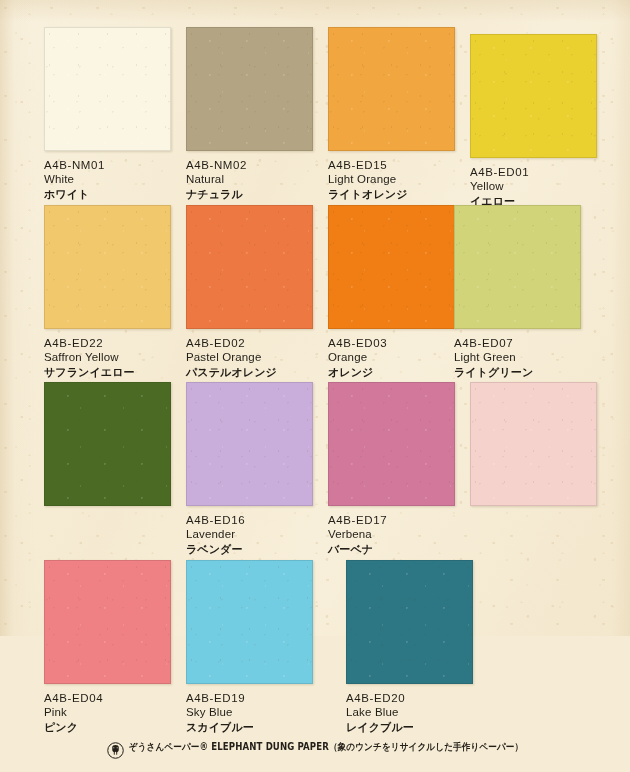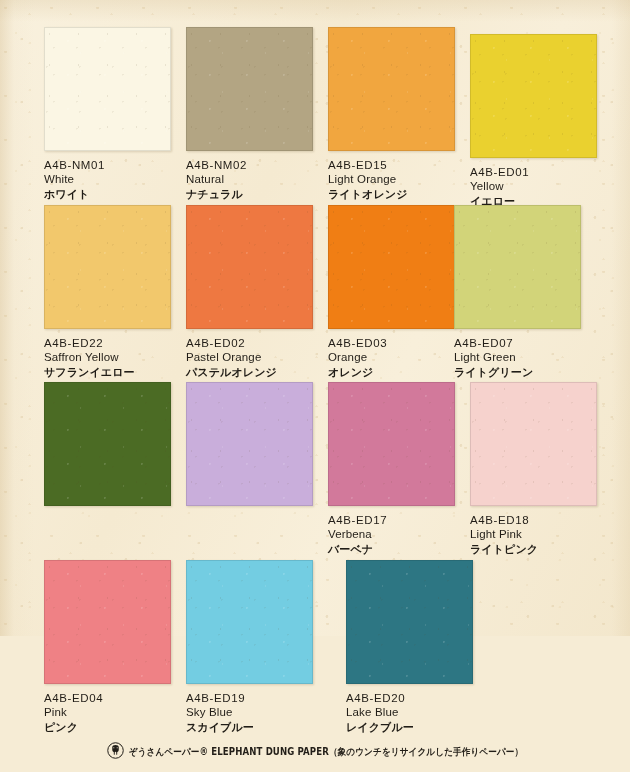--- a/index.html
+++ b/index.html
@@ -105,21 +105,21 @@
     font-family: "DejaVu Sans", "Liberation Sans", sans-serif;
   }
 
   
   #footer {
     position: absolute;
     left: 0;
     top: 742px;
     width: 630px;
     display: flex;
-    align-items: flex-end;
+    align-items: flex-start;
     justify-content: center;
     gap: 5px;
     color: #221e18;
   }
   #footer .logo {
     width: 17px;
     height: 17px;
     flex: 0 0 auto;
     display: block;
   }
@@ -200,36 +200,36 @@
           <div class="code">A4B-ED07</div>
           <div class="en">Light Green</div>
           <div class="jp">ライトグリーン</div>
         </div>
       </div>
       <div class="cell" style="left: 44px; top: 382px;">
         <div class="chip" style="background-color: rgb(75, 107, 36);"></div>
       </div>
       <div class="cell" style="left: 186px; top: 382px;">
         <div class="chip" style="background-color: rgb(201, 174, 219);"></div>
+        <div class="labels">
+          <div class="code">A4B-ED16</div>
+          <div class="en">Lavender</div>
+          <div class="jp">ラベンダー</div>
+        </div>
       </div>
       <div class="cell" style="left: 328px; top: 382px;">
         <div class="chip" style="background-color: rgb(210, 121, 155);"></div>
         <div class="labels">
           <div class="code">A4B-ED17</div>
           <div class="en">Verbena</div>
           <div class="jp">バーベナ</div>
         </div>
       </div>
       <div class="cell" style="left: 470px; top: 382px;">
         <div class="chip" style="background-color: rgb(246, 210, 205);"></div>
-        <div class="labels">
-          <div class="code">A4B-ED18</div>
-          <div class="en">Light Pink</div>
-          <div class="jp">ライトピンク</div>
-        </div>
       </div>
       <div class="cell" style="left: 44px; top: 560px;">
         <div class="chip" style="background-color: rgb(239, 129, 133);"></div>
         <div class="labels">
           <div class="code">A4B-ED04</div>
           <div class="en">Pink</div>
           <div class="jp">ピンク</div>
         </div>
       </div>
       <div class="cell" style="left: 186px; top: 560px;">

